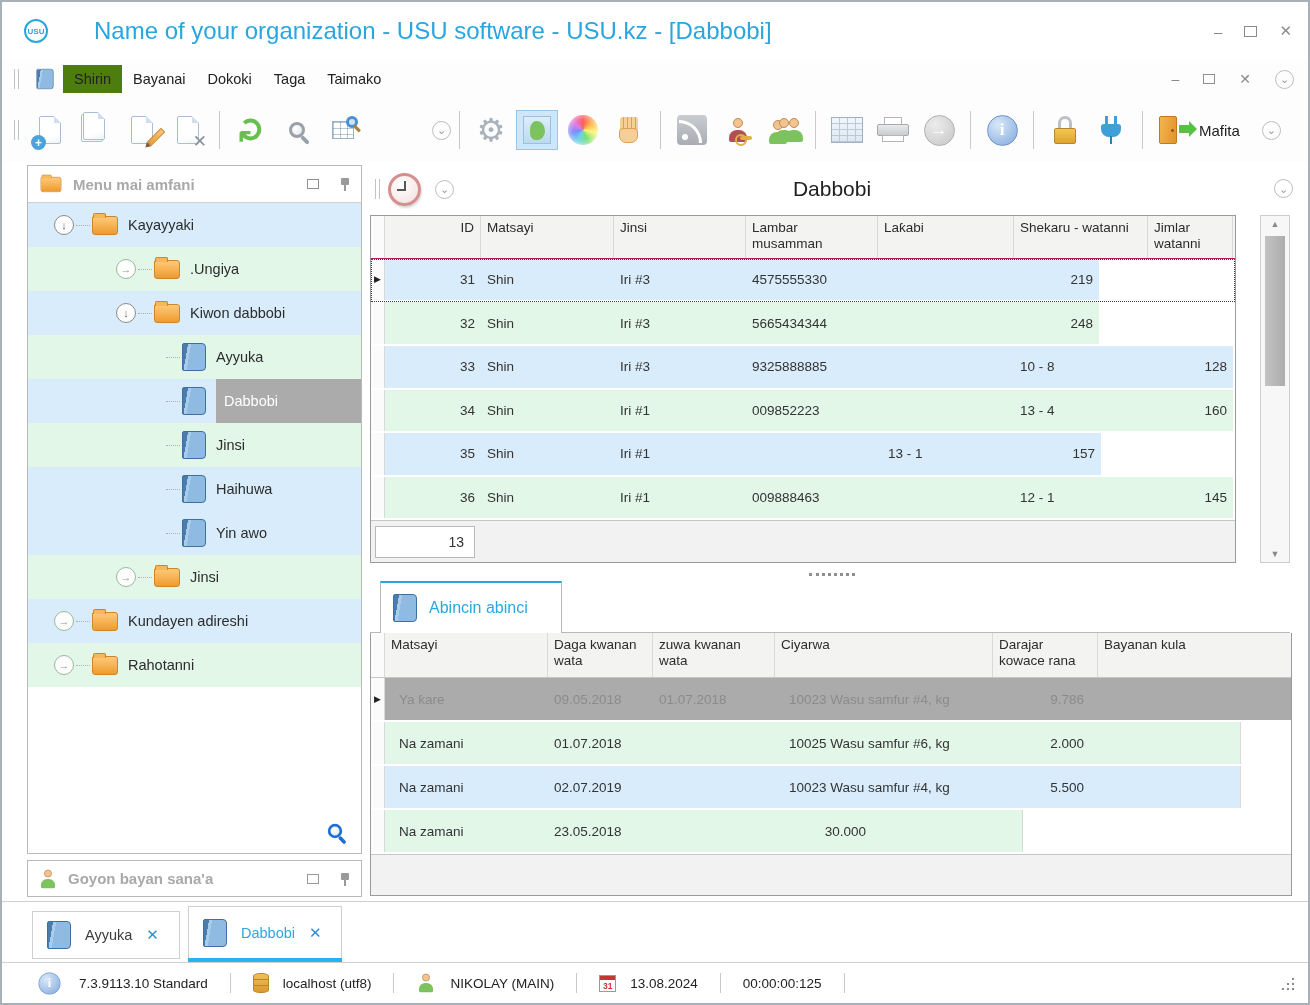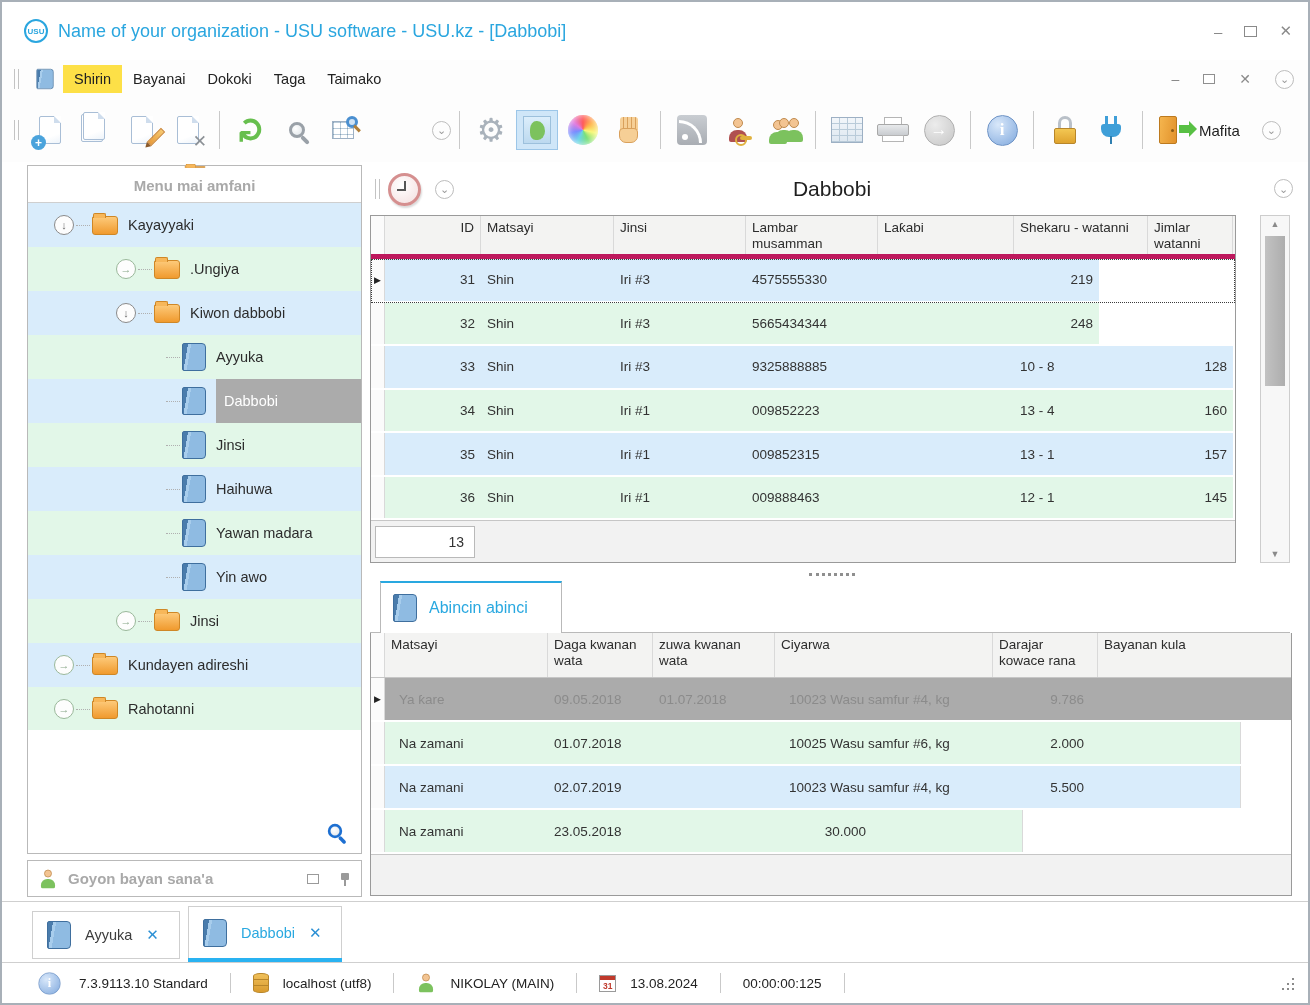--- a/index.html
+++ b/index.html
@@ -3,31 +3,31 @@
 <meta charset="utf-8">
 <style>
   * { margin:0; padding:0; box-sizing:border-box; }
   html,body { background:#e8e8e8; }
   body { font-family:"Liberation Sans","DejaVu Sans",sans-serif; font-size:14px; color:#333; }
   .window { position:relative; width:1310px; height:1005px; background:#fff; border:2px solid #a8b0b8; overflow:hidden; }
 
   
   .titlebar { position:absolute; left:0; top:0; width:100%; height:58px; background:#fff; display:flex; align-items:center; padding:0 16px 0 22px; }
   .usu-logo { width:24px; height:24px; border:2px solid #2aa6df; border-radius:50%; color:#2aa6df; font-size:8px; font-weight:bold; display:flex; align-items:center; justify-content:center; margin-right:10px; }
-  .title-text { color:#2aa6df; font-size:18px; }
+  .title-text { color:#2aa6df; font-size:24px;margin-left:36px; }
   .win-controls { margin-left:auto; display:flex; gap:22px; color:#8a8a8a; font-size:15px; align-items:center; }
   .wc { cursor:default; }
   .wc-max { width:13px; height:11px; border:1.5px solid #8a8a8a; display:inline-block; }
 
   
   .menubar { position:absolute; left:0; top:58px; width:100%; height:38px; background:#fdfdfd; display:flex; align-items:center; padding-left:10px; }
   .grip { width:5px; height:20px; border-left:1px solid #c3c3c3; border-right:1px solid #c3c3c3; margin:0 8px 0 2px; }
   .menu-book { margin:0 6px; }
   .menu-item { padding:6px 11px; color:#222; font-size:14.5px; }
-  .menu-item.sel { background:#fde047; }
+  .menu-item.sel { background:#4d7c0f; }
   .menu-right { margin-left:auto; display:flex; align-items:center; gap:24px; margin-right:14px; color:#8a8a8a; }
   .mr-restore { width:12px; height:10px; border:1.5px solid #8f8f8f; position:relative; background:#fff; }
   .mr-restore:before { content:""; position:absolute; left:3px; top:-4px; width:12px; height:10px; border:1.5px solid #8f8f8f; z-index:-1; }
   .drop-circle { width:19px; height:19px; border:1.5px solid #bdbdbd; border-radius:50%; color:#9a9a9a; font-size:11px; display:flex; align-items:center; justify-content:center; padding-top:1px; }
 
   
   .toolbar { position:absolute; left:0; top:96px; width:100%; height:64px; background:#fdfdfd; display:flex; align-items:center; padding-left:10px; }
   .tb-sep { width:1px; height:38px; background:#c9c9c9; margin:0 8px; }
   .ico { width:42px; height:40px; position:relative; display:flex; align-items:center; justify-content:center; margin:0 2px; }
   .ico.hl { background:#cfe6f8; border:1px solid #9cc6e8; }
@@ -90,21 +90,21 @@
   .plug .pbody { position:absolute; top:8px; left:1px; width:20px; height:13px; background:#3f9fd8; border-radius:3px 3px 8px 8px; }
   .plug .cord { position:absolute; bottom:0; left:10px; width:2px; height:8px; background:#2f7fb0; }
   .door { position:relative; width:30px; height:28px; }
   .door .panel { position:absolute; left:0; top:0; width:18px; height:28px; background:linear-gradient(100deg,#f5b54e,#e2922b); border:1px solid #bd7a1e; border-radius:2px; }
   .door .knob { position:absolute; left:12px; top:13px; width:3px; height:3px; background:#8a5a14; border-radius:50%; }
   .door .arrow { position:absolute; right:0; top:9px; width:10px; height:8px; background:#58c044; }
   .door .arrow:after { content:""; position:absolute; right:-8px; top:-4px; border-top:8px solid transparent; border-bottom:8px solid transparent; border-left:8px solid #58c044; }
 
   
   .left-panel { position:absolute; left:25px; top:163px; width:335px; height:689px; border:1px solid #b9b9b9; background:#fff; display:flex; flex-direction:column; }
-  .lp-header { height:37px; border-bottom:1px solid #cfcfcf; display:flex; align-items:center; padding:0 10px; color:#a9a9a9; font-weight:bold; font-size:15px; gap:9px;flex-direction:column; }
+  .lp-header { height:37px; border-bottom:1px solid #cfcfcf; display:flex; align-items:center; padding:0 10px; color:#a9a9a9; font-weight:bold; font-size:15px; gap:9px; }
   .lp-header .hdr-icons { margin-left:auto; display:flex; gap:20px; align-items:center; }
   .folder { width:26px; height:19px; background:linear-gradient(#fdca7a,#f09a2e); border:1px solid #cf8726; border-radius:2px 3px 3px 3px; position:relative; }
   .folder:before { content:""; position:absolute; left:0; top:-4px; width:11px; height:4px; background:#f7b75a; border:1px solid #cf8726; border-bottom:none; border-radius:2px 2px 0 0; }
   .folder.small { transform:scale(.8); }
   .pin { position:relative; width:12px; height:14px; }
   .pin:before { content:""; position:absolute; top:1px; left:2px; width:8px; height:7px; background:#9a9a9a; border-radius:1px; }
   .pin:after { content:""; position:absolute; top:8px; left:5px; width:2px; height:6px; background:#9a9a9a; }
   .tree { flex:1; overflow:hidden; position:relative; }
   .trow { height:44px; display:flex; align-items:center; }
   .trow.blue { background:#d9ecfb; }
@@ -126,21 +126,21 @@
   
   .main-area { position:absolute; left:365px; top:163px; width:930px; height:734px; background:#fff; }
   .mp-header { position:relative; height:48px; display:flex; align-items:center; padding-left:6px; }
   .clock { width:33px; height:33px; border-radius:50%; background:radial-gradient(circle at 40% 35%,#fff,#f3dede); border:3px solid #d58f8f; position:relative; box-shadow:1px 2px 2px rgba(0,0,0,.15); }
   .clock:before { content:""; position:absolute; left:13px; top:5px; width:2px; height:10px; background:#555; }
   .clock:after { content:""; position:absolute; left:6px; top:13px; width:9px; height:2px; background:#555; }
   .mp-title { position:absolute; left:0; right:0; text-align:center; font-size:21px; color:#1f1f1f; }
   .mp-drop-right { position:absolute; right:4px; top:14px; }
 
   .grid { position:absolute; left:3px; top:50px; width:866px; height:348px; border:1px solid #9a9a9a; background:#fff; display:flex; flex-direction:column; }
-  .ghead { display:flex; height:43px; background:#f3f3f2; border-bottom:5px solid #be185d; }
+  .ghead { display:flex; height:43px; background:#f3f3f2; border-bottom:1px solid #be185d; }
   .gh { border-right:1px solid #d9d9d9; padding:4px 6px; font-size:13.5px; color:#2c2c2c; display:flex; align-items:flex-start; line-height:1.15; }
   .gutter { width:14px; min-width:14px; background:#fbfbfb; border-right:1px solid #d9d9d9; display:flex; align-items:center; justify-content:center; font-size:9px; color:#222; }
   .grow { display:flex; height:44px; border-bottom:2px solid #fff; font-size:13.5px; }
   .grow.blue .cell { background:#d9ecfb; }
   .grow.green .cell { background:#e2f7e8; }
   .grow.selrow { outline:1.5px dotted #3c3c3c; outline-offset:-1.5px; }
   .cell { display:flex; align-items:center; padding:0 6px; overflow:hidden; white-space:nowrap; }
   .c-id { width:96px; justify-content:flex-end; }
   .c-matsayi { width:133px; }
   .c-jinsi { width:132px; }
@@ -387,25 +387,20 @@
       <div class="trow green d2">
         <span class="dotline"></span>
           <span class="book"></span>
         <span class="tlabel">Jinsi</span>
       </div>
       <div class="trow blue d2">
         <span class="dotline"></span>
           <span class="book"></span>
         <span class="tlabel">Haihuwa</span>
       </div>
-      <div class="trow green d2">
-        <span class="dotline"></span>
-          <span class="book"></span>
-        <span class="tlabel">Yawan madara</span>
-      </div>
       <div class="trow blue d2">
         <span class="dotline"></span>
           <span class="book"></span>
         <span class="tlabel">Yin awo</span>
       </div>
       <div class="trow green d1">
         <span class="expand collapsed">→</span>
           <span class="dotline"></span>
         <span class="folder"></span>
         <span class="tlabel">Jinsi</span>
@@ -496,21 +491,20 @@
         <div class="cell c-lambar">009852223</div>
         <div class="cell c-lakabi"></div>
         <div class="cell c-shekaru">13 - 4</div>
         <div class="cell c-jimlar">160</div>
       </div>
       <div class="grow blue">
         <div class="gutter"></div>
         <div class="cell c-id">35</div>
         <div class="cell c-matsayi">Shin</div>
         <div class="cell c-jinsi">Iri #1</div>
-        <div class="cell c-lambar">009852315</div>
         <div class="cell c-lakabi"></div>
         <div class="cell c-shekaru">13 - 1</div>
         <div class="cell c-jimlar">157</div>
       </div>
       <div class="grow green">
         <div class="gutter"></div>
         <div class="cell c-id">36</div>
         <div class="cell c-matsayi">Shin</div>
         <div class="cell c-jinsi">Iri #1</div>
         <div class="cell c-lambar">009888463</div>

